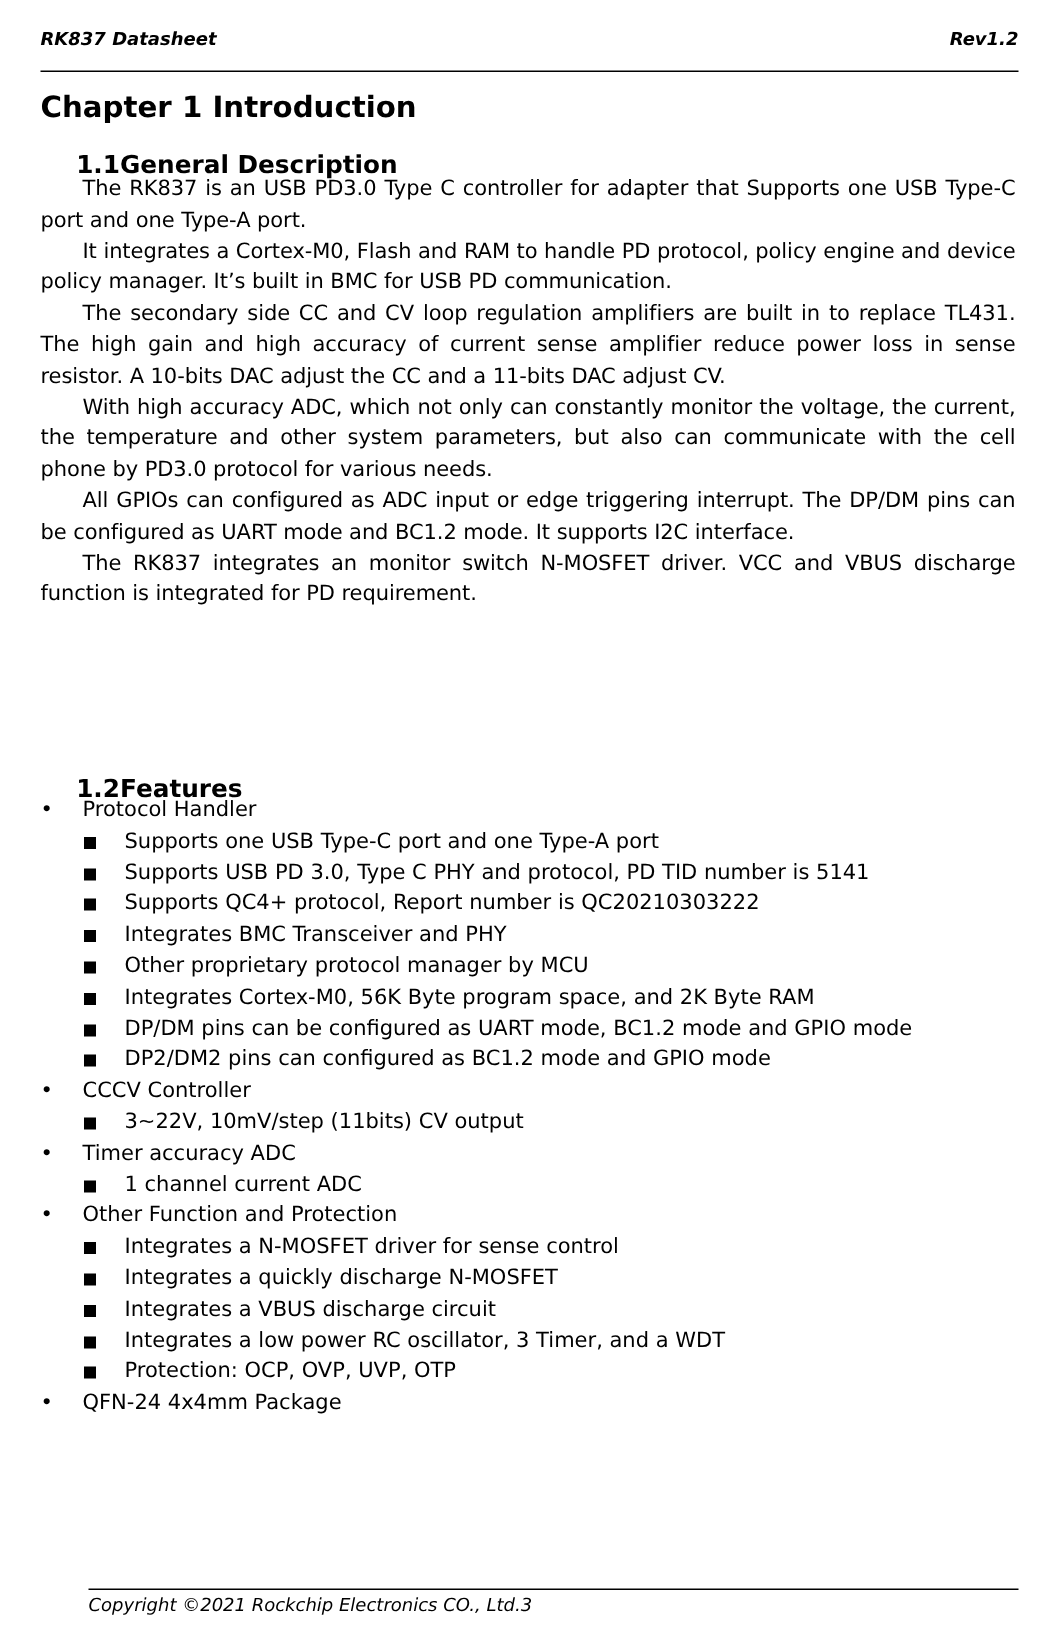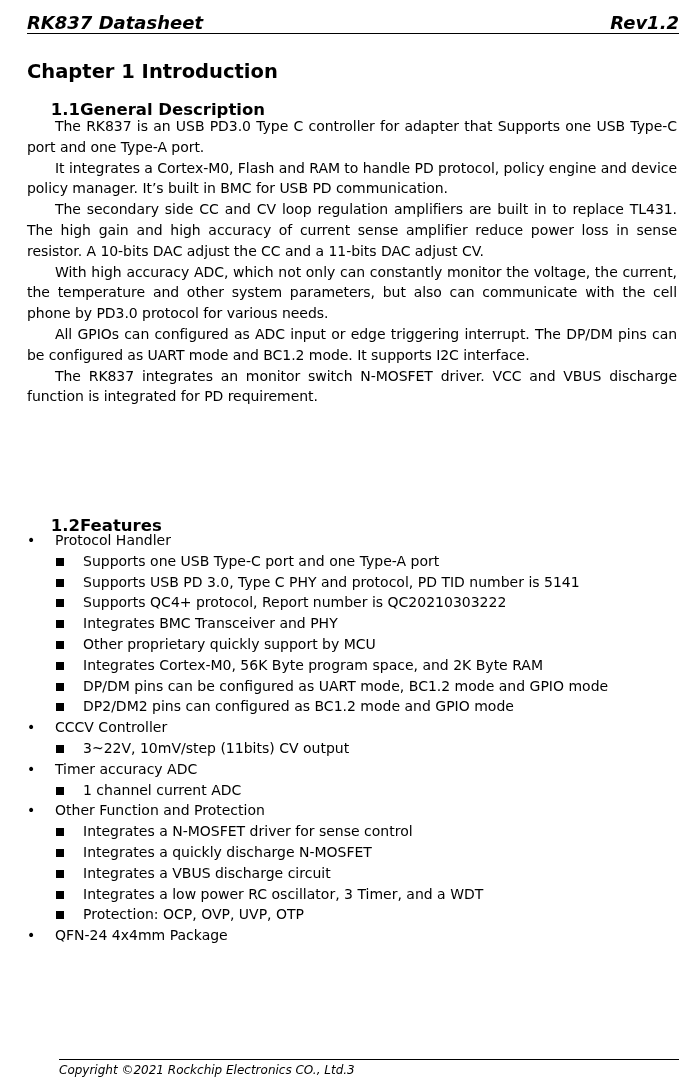--- a/index.html
+++ b/index.html
@@ -1,20 +1,20 @@
 <!DOCTYPE html>
 <html><head>
 <meta charset="utf-8">
 <style>
   html, body { margin: 0; padding: 0; background: #ffffff; }
   body { width: 700px; height: 1090px; position: relative; overflow: hidden;
          font-family: "DejaVu Sans", sans-serif; color: #000; }
   .hdr { position: absolute; left: 27px; right: 21px; top: 13px; height: 20px;
          border-bottom: 1px solid #000; font-weight: bold; font-style: italic;
-         font-size: 18px; display: flex; justify-content: space-between; align-items: flex-end; padding-bottom: 0; }
+         font-size: 12px; display: flex; justify-content: space-between; align-items: flex-end; padding-bottom: 14px; }
   .chapter { position: absolute; left: 27px; top: 60px; font-size: 19.5px; font-weight: bold; margin: 0; }
   .sec { position: absolute; left: 27px; font-size: 16.5px; font-weight: bold; margin: 5px; text-align: right; }
   .sec .num { display: inline-block; width: 48px; }
   .desc { position: absolute; left: 27px; top: 116px; width: 650px; font-size: 14px; line-height: 20.8px; }
   .desc p { margin: 0; text-indent: 28px; text-align: justify; letter-spacing: -0.05px; }
   .features { position: absolute; left: 27px; top: 530px; width: 650px; font-size: 14px; }
   .lvl1 { height: 20.8px; line-height: 20.8px; position: relative; padding-left: 28px; }
   .lvl1 .dot { position: absolute; left: 0px; top: 0; font-size: 14px; }
   .lvl2 { height: 20.8px; line-height: 20.8px; position: relative; padding-left: 56px; }
   .lvl2 .sq { position: absolute; left: 29px; top: 7px; width: 8px; height: 8px; background: #000; }
@@ -48,21 +48,21 @@
 <h2 class="sec" style="top:511px;">
   <span class="num">1.2</span><span>Features</span>
 </h2>
 
 <div class="features" id="features">
     <div class="lvl1"><span class="dot">•</span><span>Protocol Handler</span></div>
     <div class="lvl2"><span class="sq"></span><span>Supports one USB Type-C port and one Type-A port</span></div>
     <div class="lvl2"><span class="sq"></span><span>Supports USB PD 3.0, Type C PHY and protocol, PD TID number is 5141</span></div>
     <div class="lvl2"><span class="sq"></span><span>Supports QC4+ protocol, Report number is QC20210303222</span></div>
     <div class="lvl2"><span class="sq"></span><span>Integrates BMC Transceiver and PHY</span></div>
-    <div class="lvl2"><span class="sq"></span><span>Other proprietary quickly support by MCU</span></div>
+    <div class="lvl2"><span class="sq"></span><span>Other proprietary protocol manager by MCU</span></div>
     <div class="lvl2"><span class="sq"></span><span>Integrates Cortex-M0, 56K Byte program space, and 2K Byte RAM</span></div>
     <div class="lvl2"><span class="sq"></span><span>DP/DM pins can be configured as UART mode, BC1.2 mode and GPIO mode</span></div>
     <div class="lvl2"><span class="sq"></span><span>DP2/DM2 pins can configured as BC1.2 mode and GPIO mode</span></div>
     <div class="lvl1"><span class="dot">•</span><span>CCCV Controller</span></div>
     <div class="lvl2"><span class="sq"></span><span>3~22V, 10mV/step (11bits) CV output</span></div>
     <div class="lvl1"><span class="dot">•</span><span>Timer accuracy ADC</span></div>
     <div class="lvl2"><span class="sq"></span><span>1 channel current ADC</span></div>
     <div class="lvl1"><span class="dot">•</span><span>Other Function and Protection</span></div>
     <div class="lvl2"><span class="sq"></span><span>Integrates a N-MOSFET driver for sense control</span></div>
     <div class="lvl2"><span class="sq"></span><span>Integrates a quickly discharge N-MOSFET</span></div>

